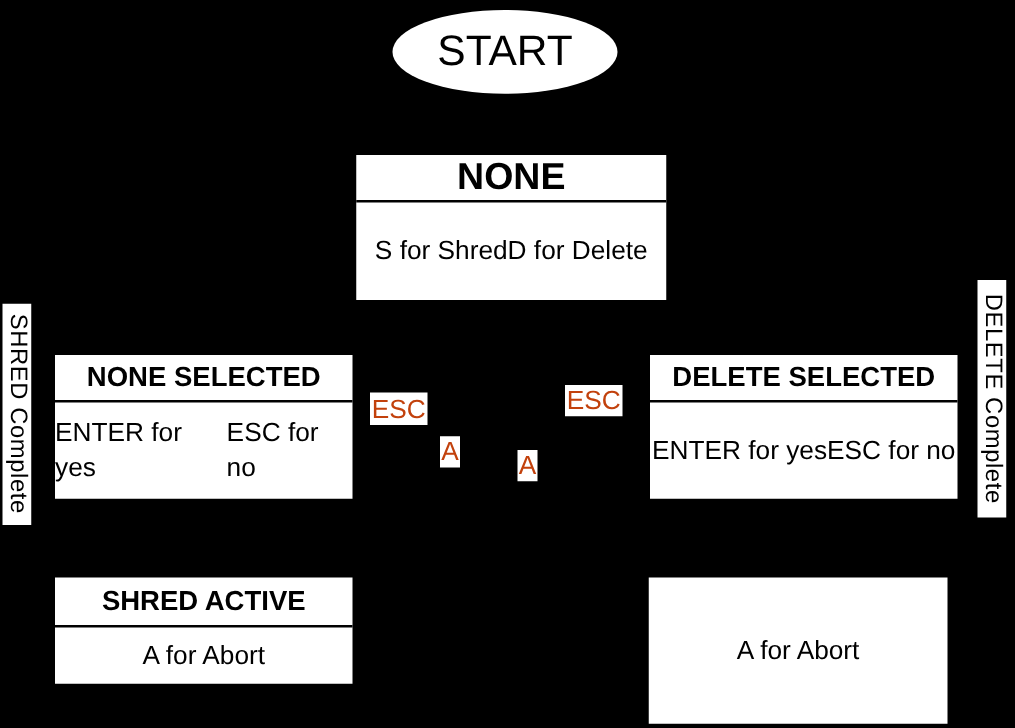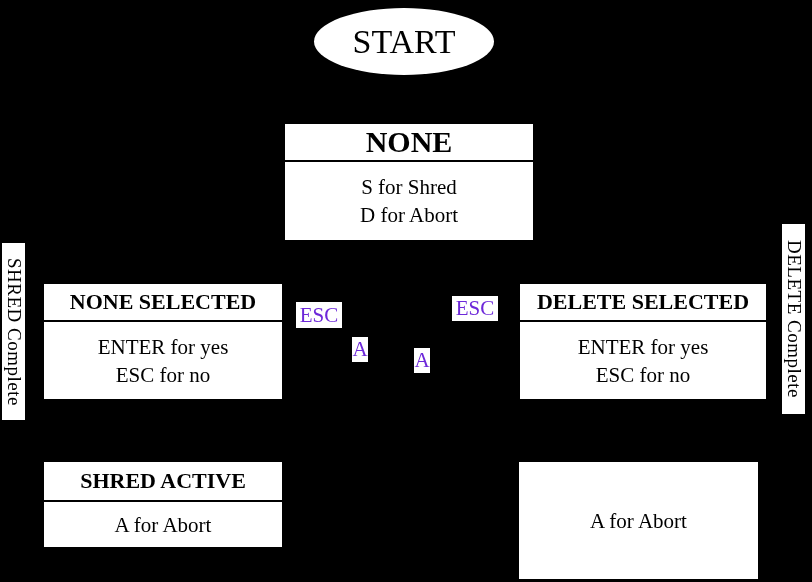--- a/index.html
+++ b/index.html
@@ -9,21 +9,21 @@
   }
   #canvas {
     position: relative;
     width: 812px;
     height: 582px;
     background: #000000;
     overflow: hidden;
     font-family: "Liberation Sans", sans-serif;
     color: #000000;
   }
-  .abs { position: absolute; box-sizing: border-box; font-family: Liberation Serif, serif; }
+  .abs { position: absolute; box-sizing: border-box; }
 
   
   .start-node {
     left: 314px; top: 8px; width: 180px; height: 67px;
     background: #ffffff;
     border-radius: 50%;
     display: flex; align-items: center; justify-content: center;
     font-size: 34px;
     color: #000000;
   }
@@ -35,21 +35,21 @@
     flex-direction: column;
   }
   .state-title {
     flex: 0 0 auto;
     display: flex; align-items: center; justify-content: center;
     font-weight: bold;
     border-bottom: 2px solid #000000;
   }
   .state-body {
     flex: 1 1 auto;
-    display: flex; flex-direction: column;
+    display: flex; flex-direction: row;
     align-items: center; justify-content: center;
     font-size: 21px;
     line-height: 28px;
   }
 
   #state-none { left: 285px; top: 124px; width: 248px; height: 116px; }
   #state-none .state-title { height: 36px; font-size: 30px; }
 
   #state-shred-selected  { left: 44px;  top: 284px; width: 238px; height: 115px; }
   #state-delete-selected { left: 520px; top: 284px; width: 246px; height: 115px; }
@@ -57,24 +57,25 @@
   #state-delete-selected .state-title { height: 36px; font-size: 22px; }
 
   #state-shred-active  { left: 44px;  top: 462px; width: 238px; height: 85px; }
   #state-delete-active { left: 519px; top: 462px; width: 239px; height: 117px; }
   #state-shred-active .state-title,
   #state-delete-active .state-title { height: 38px; font-size: 22px; }
 
   
   .edge-label {
     background: #ffffff;
-    color: #6d28d9;
+    color: #c2410c;
     display: flex; align-items: center; justify-content: center;
     font-size: 21px;
     line-height: 1;
+    margin-top: 12px;
   }
   #edge-esc-left  { left: 296px; top: 302px; width: 46px; height: 26px; }
   #edge-esc-right { left: 452px; top: 296px; width: 46px; height: 25px; }
   #edge-a-left    { left: 352px; top: 337px; width: 16px; height: 25px; }
   #edge-a-right   { left: 414px; top: 348px; width: 16px; height: 25px; }
 
   
   .edge-label-vertical {
     background: #ffffff;
     color: #000000;
@@ -94,21 +95,21 @@
 <div id="canvas">
 
   <div class="abs start-node">
     <span>START</span>
   </div>
 
   <div class="abs state" id="state-none">
     <div class="state-title">NONE</div>
     <div class="state-body">
       <div>S for Shred</div>
-      <div>D for Abort</div>
+      <div>D for Delete</div>
     </div>
   </div>
 
   <div class="abs state" id="state-shred-selected">
     <div class="state-title">NONE SELECTED</div>
     <div class="state-body">
       <div>ENTER for yes</div>
       <div>ESC for no</div>
     </div>
   </div>

